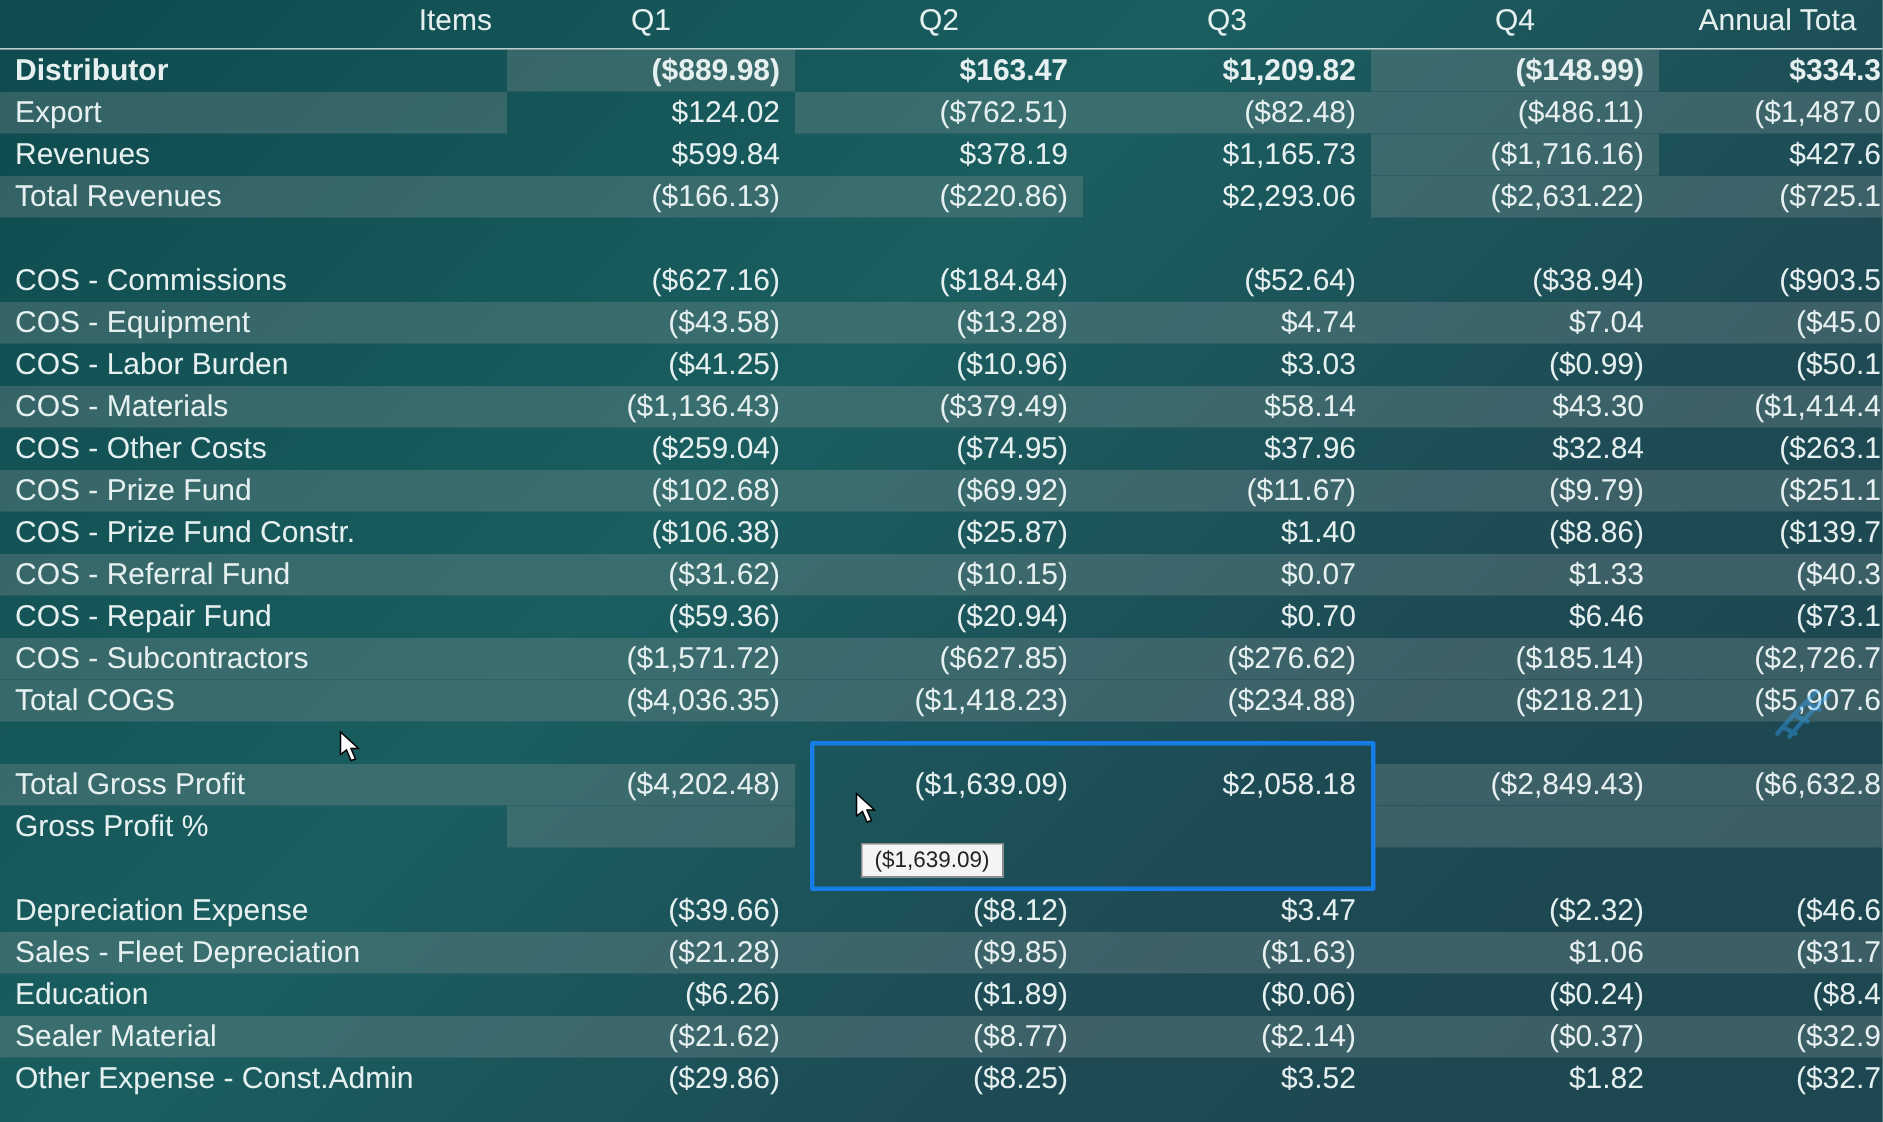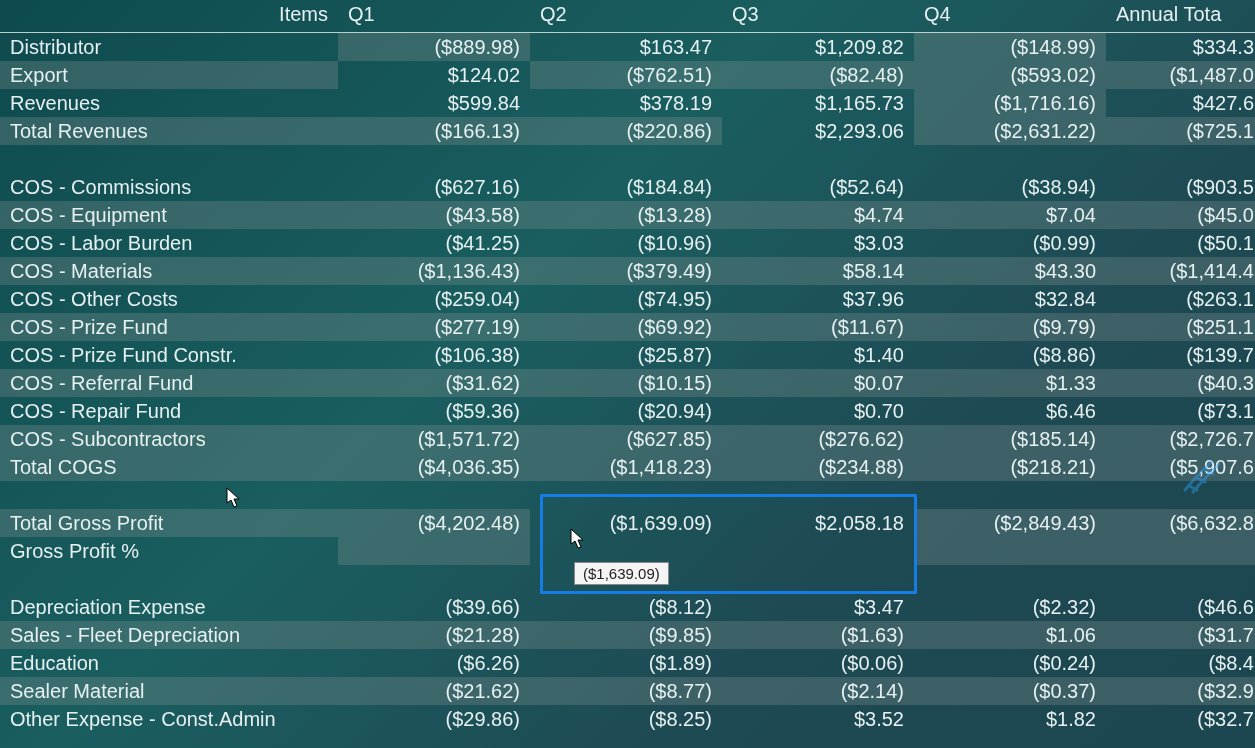--- a/index.html
+++ b/index.html
@@ -27,38 +27,38 @@
     font-size: 20px;
     line-height: 28px;
     padding: 0 10px;
     height: 28px;
     box-sizing: border-box;
     white-space: nowrap;
     overflow: hidden;
   }
   th {
     font-weight: 500;
-    text-align: left;
+    text-align: center;
     height: 30px;
     padding-bottom: 4px;
     color: #e6f0f0;
   }
   th.first { text-align: right; }
   td.first {
     text-align: left;
   }
   td.num {
     text-align: right;
   }
   tr.spacer td { height: 28px; background: transparent; }
   td.shadecell { background: rgba(120,140,140,0.35); }
   .indent { }
   
   thead tr th { border-bottom: 1px solid rgba(220,230,230,0.6); }
-  tbody tr:first-child td { border-top: none; }
+  tbody tr:first-child td { border-top: none; font-weight: bold; }
   
   tbody { }
   
   .cut { overflow: hidden; }
   
   .select-box {
     position: absolute;
     border: 3px solid #177de6;
     pointer-events: none;
     box-sizing: border-box;
@@ -128,21 +128,21 @@
           <td class="num">$163.47</td>
           <td class="num">$1,209.82</td>
           <td class="num shadecell">($148.99)</td>
           <td class="num cut">$334.3</td>
         </tr>
         <tr>
           <td class="first shadecell">Export</td>
           <td class="num">$124.02</td>
           <td class="num shadecell">($762.51)</td>
           <td class="num shadecell">($82.48)</td>
-          <td class="num shadecell">($593.02)</td>
+          <td class="num shadecell">($486.11)</td>
           <td class="num cut shadecell">($1,487.0</td>
         </tr>
         <tr>
           <td class="first">Revenues</td>
           <td class="num">$599.84</td>
           <td class="num">$378.19</td>
           <td class="num">$1,165.73</td>
           <td class="num shadecell">($1,716.16)</td>
           <td class="num cut">$427.6</td>
         </tr>
@@ -197,21 +197,21 @@
         <tr>
           <td class="first">COS - Other Costs</td>
           <td class="num">($259.04)</td>
           <td class="num">($74.95)</td>
           <td class="num">$37.96</td>
           <td class="num">$32.84</td>
           <td class="num cut">($263.1</td>
         </tr>
         <tr>
           <td class="first shadecell">COS - Prize Fund</td>
-          <td class="num shadecell">($277.19)</td>
+          <td class="num shadecell">($102.68)</td>
           <td class="num shadecell">($69.92)</td>
           <td class="num shadecell">($11.67)</td>
           <td class="num shadecell">($9.79)</td>
           <td class="num cut shadecell">($251.1</td>
         </tr>
         <tr>
           <td class="first">COS - Prize Fund Constr.</td>
           <td class="num">($106.38)</td>
           <td class="num">($25.87)</td>
           <td class="num">$1.40</td>

